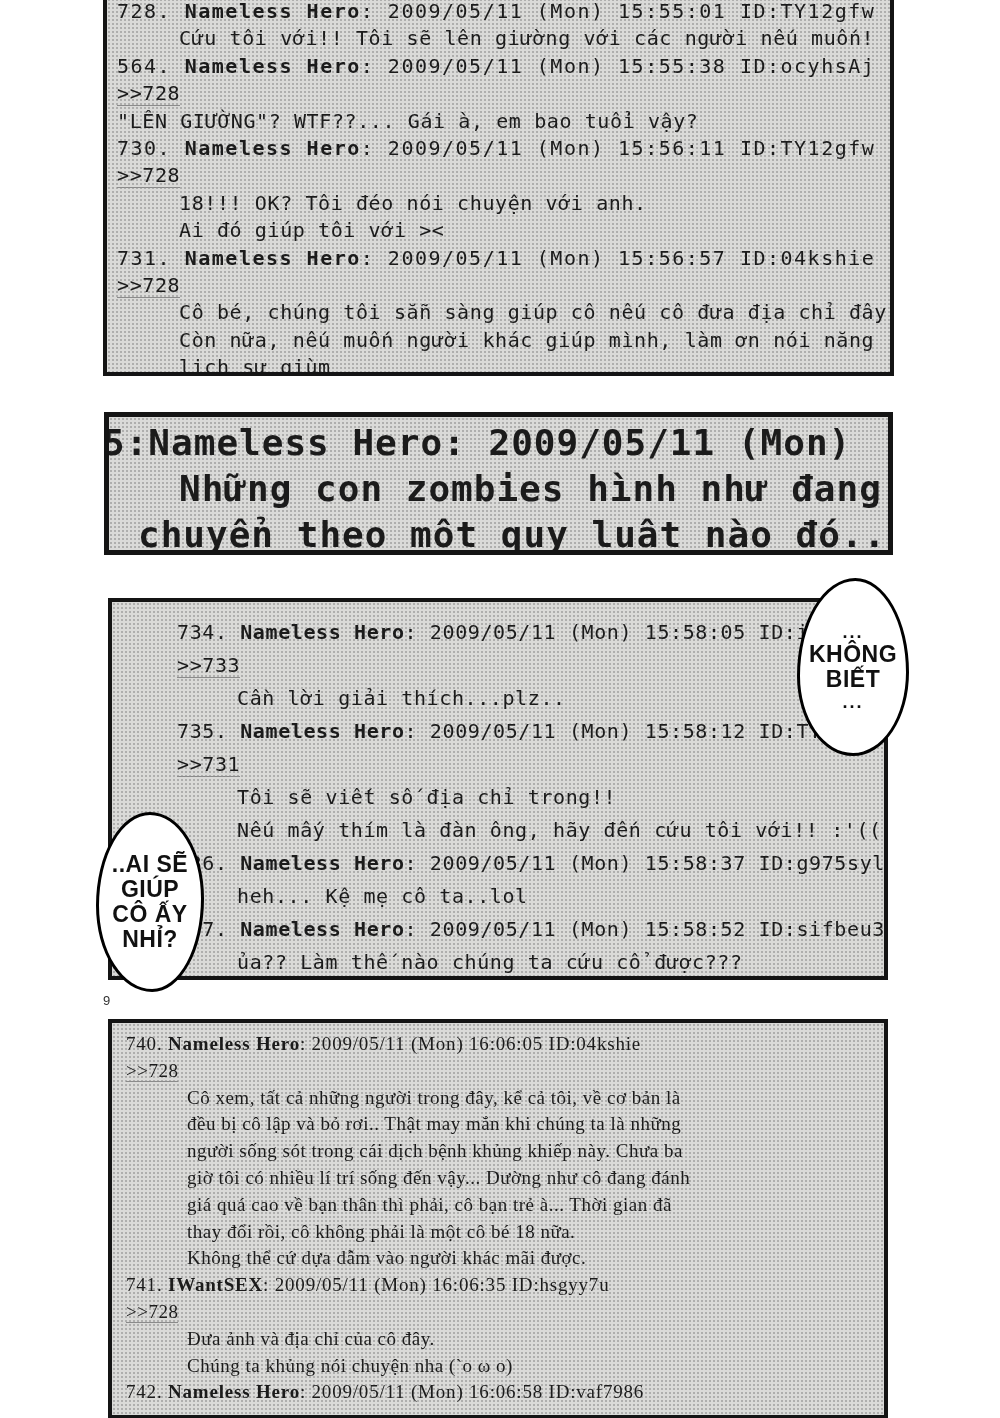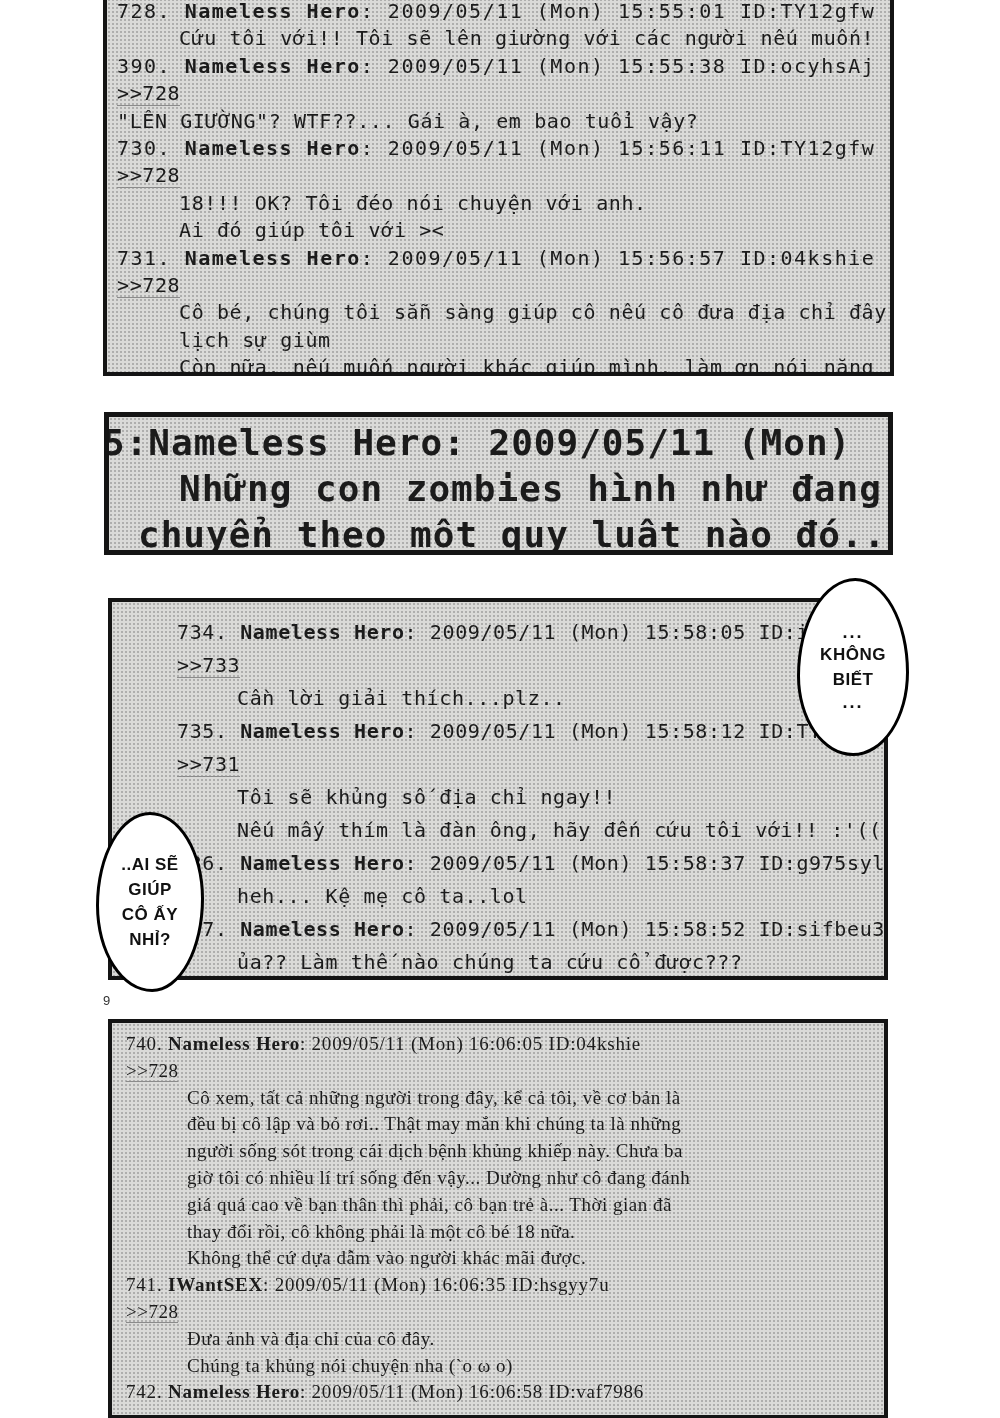--- a/index.html
+++ b/index.html
@@ -53,21 +53,21 @@
 
   
   .bubble{
     position:absolute;z-index:5;
     background:#ffffff;
     border:3.5px solid #000;
     display:flex;flex-direction:column;align-items:center;justify-content:center;
     font-family:"Liberation Sans", sans-serif;
     font-weight:700;color:#111;text-align:center;
   }
-  .bubble div{line-height:25px;font-size:17px;letter-spacing:0.5px;}
+  .bubble div{line-height:25px;font-size:23px;letter-spacing:0.5px;}
   .bubble div.dots{line-height:20px;font-size:18px;letter-spacing:2px;}
   .bubble-right{
     left:797px;top:578px;width:106px;height:172px;
     border-radius:52% 48% 50% 50% / 55% 53% 47% 45%;
   }
   .bubble-left{
     left:96px;top:812px;width:102px;height:174px;
     border-radius:50% 50% 48% 52% / 52% 48% 52% 48%;
   }
   .pagenum{
@@ -78,51 +78,51 @@
 </style>
 </head>
 <body>
 
 <div class="page">
 
   <section class="panel p1">
     <div class="lines">
         <div class="line h"><span>728. </span><span class="nm">Nameless Hero</span><span>: 2009/05/11 (Mon) 15:55:01 ID:TY12gfw</span></div>
         <div class="line b">Cứu tôi với!! Tôi sẽ lên giường với các người nếu muốn!</div>
-        <div class="line h"><span>390. </span><span class="nm">Nameless Hero</span><span>: 2009/05/11 (Mon) 15:55:38 ID:ocyhsAj</span></div>
+        <div class="line h"><span>564. </span><span class="nm">Nameless Hero</span><span>: 2009/05/11 (Mon) 15:55:38 ID:ocyhsAj</span></div>
         <div class="line r"><span>&gt;&gt;728</span></div>
         <div class="line bf">"LÊN GIƯỜNG"? WTF??... Gái à, em bao tuổi vậy?</div>
         <div class="line h"><span>730. </span><span class="nm">Nameless Hero</span><span>: 2009/05/11 (Mon) 15:56:11 ID:TY12gfw</span></div>
         <div class="line r"><span>&gt;&gt;728</span></div>
         <div class="line b">18!!! OK? Tôi đéo nói chuyện với anh.</div>
         <div class="line b">Ai đó giúp tôi với &gt;&lt;</div>
         <div class="line h"><span>731. </span><span class="nm">Nameless Hero</span><span>: 2009/05/11 (Mon) 15:56:57 ID:04kshie</span></div>
         <div class="line r"><span>&gt;&gt;728</span></div>
         <div class="line b">Cô bé, chúng tôi sẵn sàng giúp cô nếu cô đưa địa chỉ đây.</div>
+        <div class="line b">Còn nữa, nếu muốn người khác giúp mình, làm ơn nói năng</div>
         <div class="line b">lịch sự giùm</div>
-        <div class="line b">Còn nữa, nếu muốn người khác giúp mình, làm ơn nói năng</div>
       </div>
   </section>
 
   <section class="panel p2">
     <div class="lines">
         <div class="line h"><span>5:</span><span class="nm">Nameless Hero</span><span>: 2009/05/11 (Mon)</span></div>
         <div class="line b">Những con zombies hình như đang d</div>
         <div class="line bf">chuyển theo một quy luật nào đó...</div>
       </div>
   </section>
 
   <section class="panel p3">
     <div class="lines">
         <div class="line h"><span>734. </span><span class="nm">Nameless Hero</span><span>: 2009/05/11 (Mon) 15:58:05 ID:i5</span></div>
         <div class="line r"><span>&gt;&gt;733</span></div>
         <div class="line b">Cần lời giải thích...plz..</div>
         <div class="line h"><span>735. </span><span class="nm">Nameless Hero</span><span>: 2009/05/11 (Mon) 15:58:12 ID:TY</span></div>
         <div class="line r"><span>&gt;&gt;731</span></div>
-        <div class="line b">Tôi sẽ khủng số địa chỉ ngay!!</div>
+        <div class="line b">Tôi sẽ viết số địa chỉ trong!!</div>
         <div class="line b">Nếu mấy thím là đàn ông, hãy đến cứu tôi với!! :'((((((</div>
         <div class="line h"><span>736. </span><span class="nm">Nameless Hero</span><span>: 2009/05/11 (Mon) 15:58:37 ID:g975syl</span></div>
         <div class="line b">heh... Kệ mẹ cô ta..lol</div>
         <div class="line h"><span>737. </span><span class="nm">Nameless Hero</span><span>: 2009/05/11 (Mon) 15:58:52 ID:sifbeu3</span></div>
         <div class="line b">ủa?? Làm thế nào chúng ta cứu cổ được???</div>
       </div>
   </section>
 
   <div class="pagenum">9</div>
 

